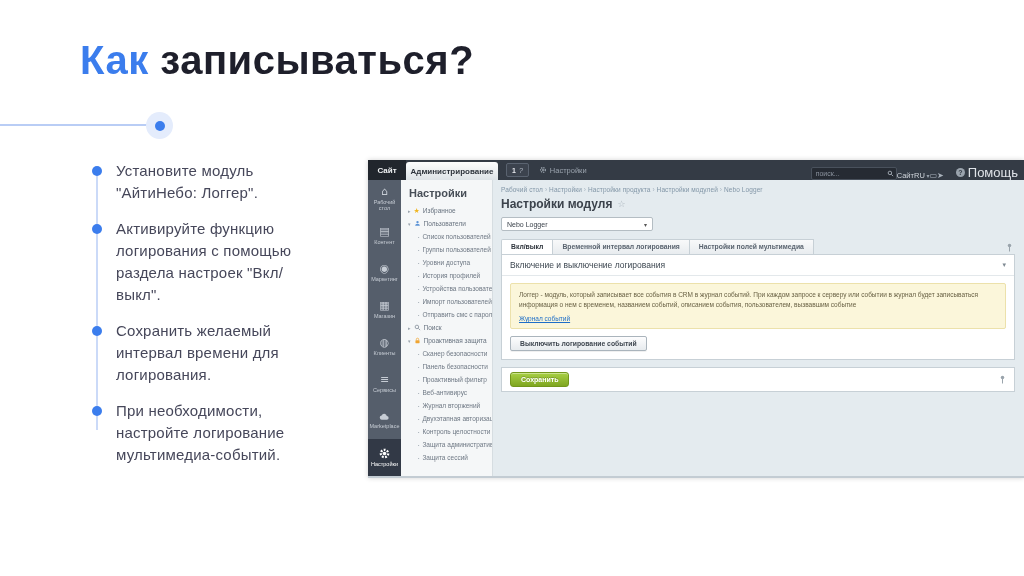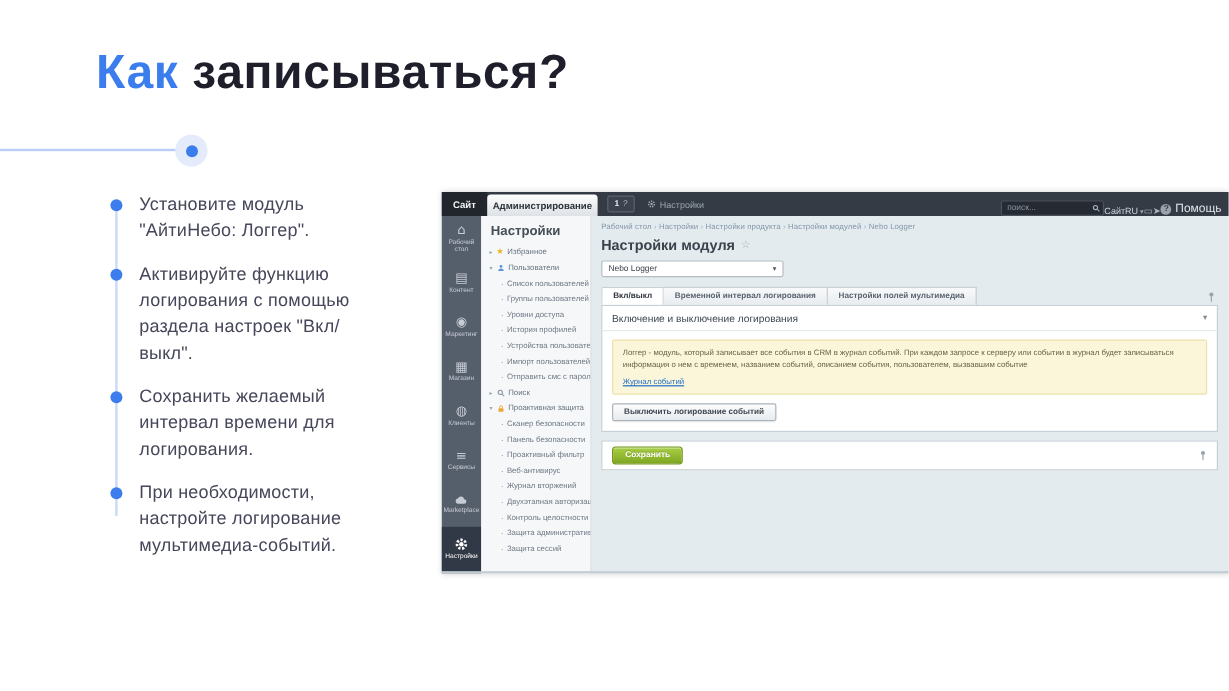--- a/index.html
+++ b/index.html
@@ -37,21 +37,21 @@
   .t-set { display:flex; align-items:center; gap:3px; margin-left:10px; color:#9aa3ad; font-size:7.5px; }
   .t-right { margin-left:auto; display:flex; align-items:flex-end; gap:0; padding-right:6px; }
   .t-search { position:relative; width:86px; height:13px; }
   .t-search input { width:100%; height:100%; background:#262b33; border:1px solid #49515c; border-radius:2px;
                     color:#cfd4da; font-size:7px; padding:0 14px 0 4px; outline:none; font-family:inherit; }
   .t-search input::placeholder { color:#8b939e; }
   .t-search svg { position:absolute; right:3px; top:3px; }
   .t-link { font-size:7.5px; color:#cfd4da; }
   .t-lang::after { content:" ▾"; font-size:6px; color:#9aa3ad; }
   .t-ico { color:#aab2bc; font-size:8px; line-height:1; }
-  .t-help { display:flex; align-items:center; gap:3px; color:#dfe3e8; font-size:10px; }
+  .t-help { display:flex; align-items:center; gap:3px; color:#dfe3e8; font-size:13px;margin-left:12px; }
   .qcirc { width:9px; height:9px; border-radius:50%; background:#9aa3ad; color:#343b45; display:flex; align-items:center; justify-content:center; font-size:7px; font-weight:700; }
   .qcirc::before { content:"?"; }
 
   
   .abody { display:flex; height:298px; }
 
   
   .rail { width:33px; background:#555e6b; display:flex; flex-direction:column; }
   .r-item { height:37px; display:flex; flex-direction:column; align-items:center; justify-content:center; gap:2px; color:#c6ccd4; }
   .r-item.active { background:#323946; color:#fff; }

